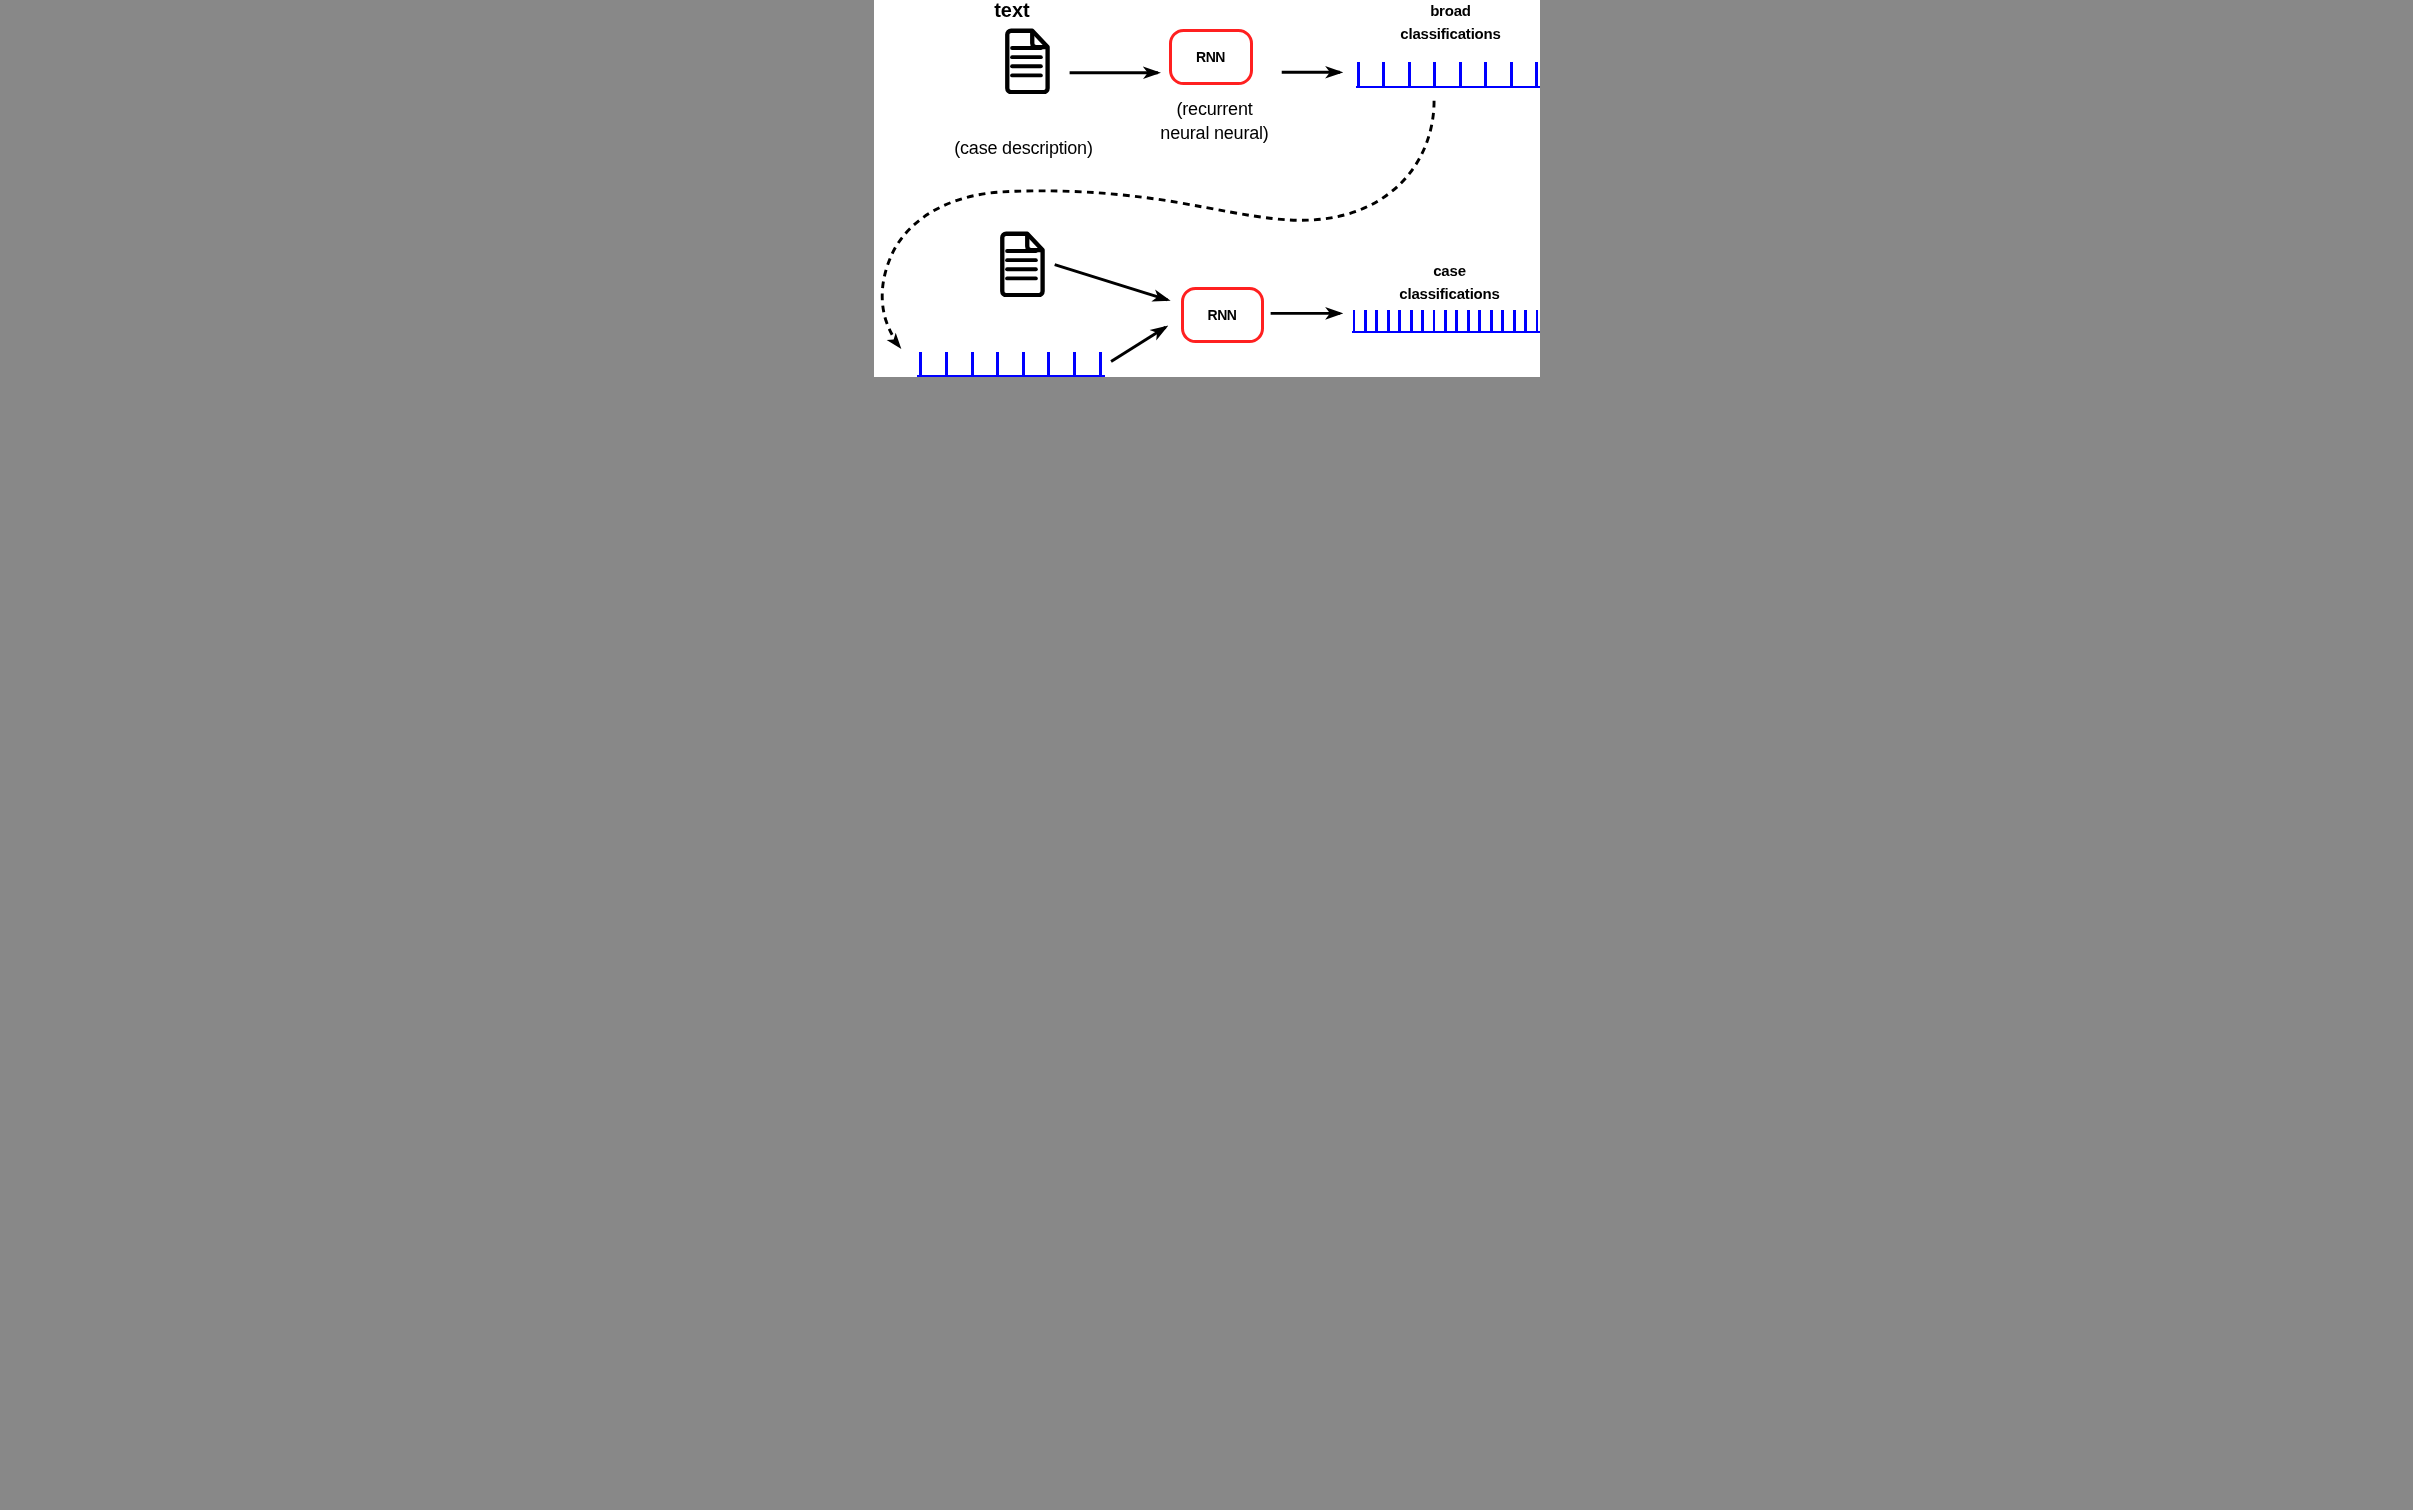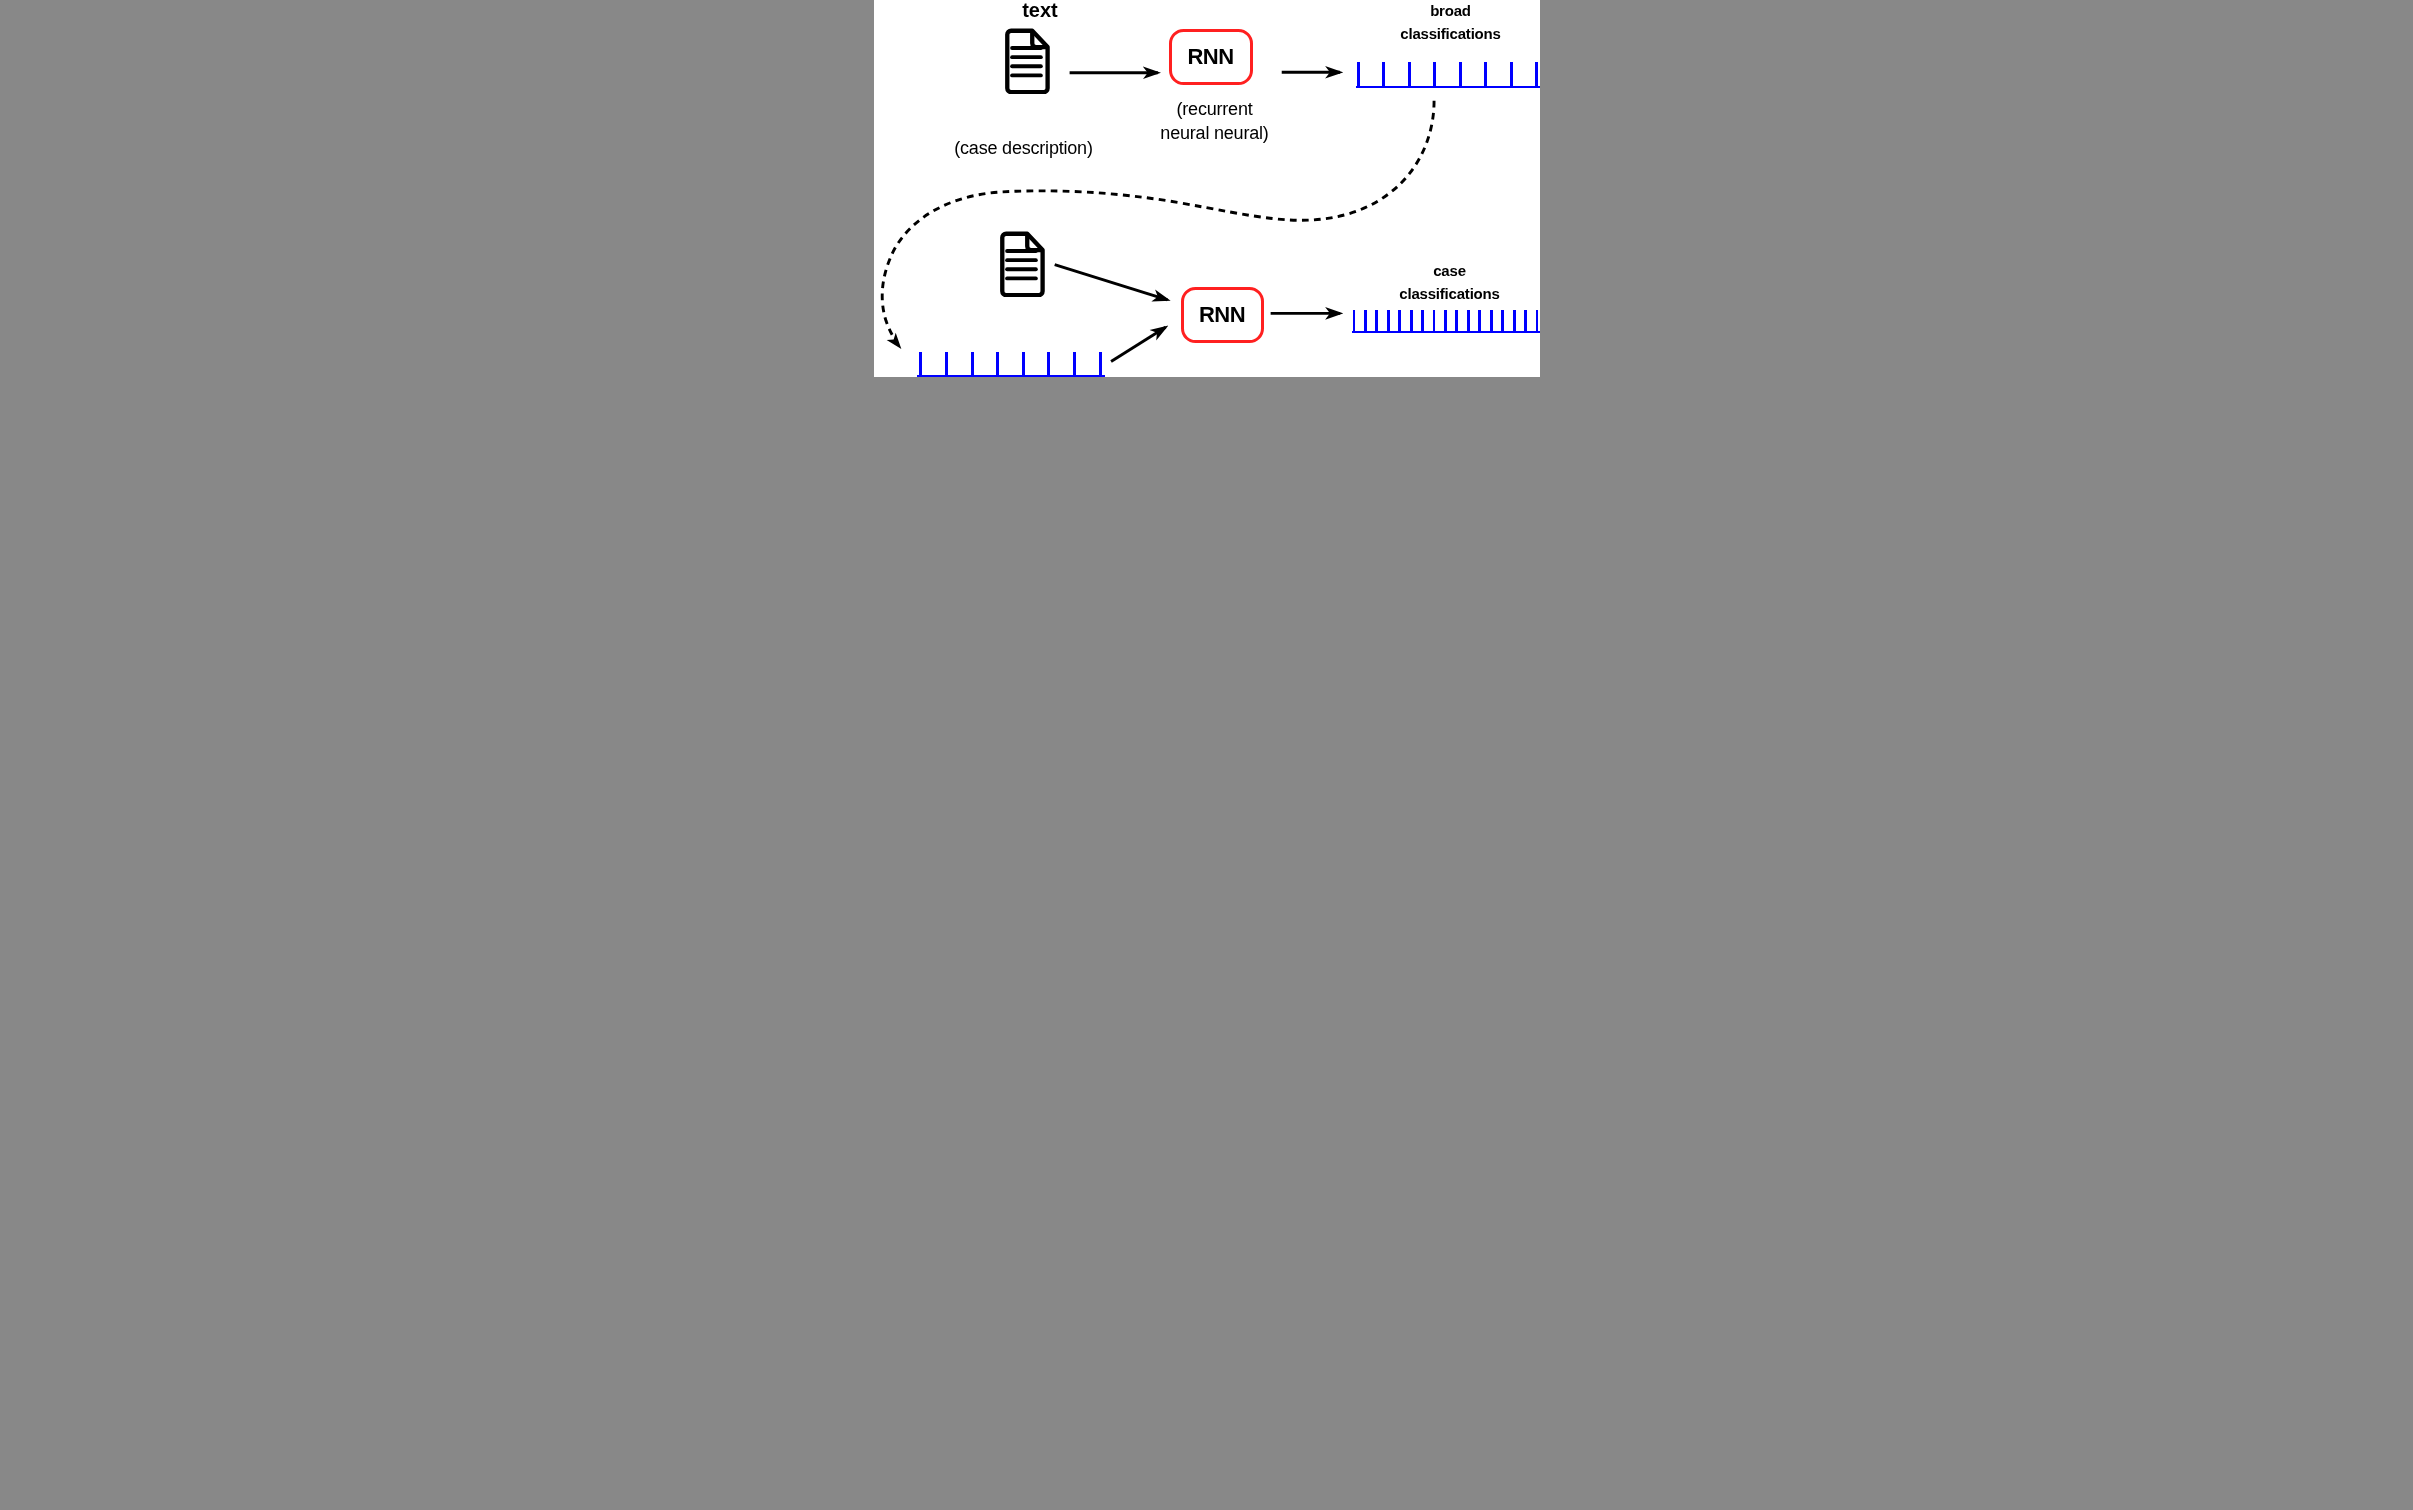--- a/index.html
+++ b/index.html
@@ -13,21 +13,21 @@
   .bold-label{font-weight:700; font-size:15px; line-height:23px; letter-spacing:-0.2px;}
   .caption{font-weight:400; font-size:18px; line-height:24px; letter-spacing:-0.2px;}
   .input-title{font-weight:700; font-size:20px; line-height:23px;}
 
   
   .rnn-box{
     display:flex; align-items:center; justify-content:center;
     border:3.4px solid var(--red,#ff2020); border-radius:14.5px;
     background:#fff; box-sizing:border-box;
   }
-  .rnn-box .rnn-text{font-weight:700; font-size:22px; letter-spacing:-0.5px;}
+  .rnn-box .rnn-text{font-weight:700; font-size:14px; letter-spacing:-0.5px;}
 
   
   .comb{
     display:flex; justify-content:space-between; align-items:flex-start;
     border-bottom:2.9px solid var(--blue,#0000ff);
     box-sizing:border-box; overflow:hidden;
   }
   .comb .tooth{flex:0 0 2.9px; width:2.9px; height:100%; background:var(--blue,#0000ff);}
   .comb.broad {left:482px; top:62px; width:184px; height:26px; padding:0 1.4px;}
   .comb.fine  {left:478px; top:310px; width:188px; height:23px; padding:0 1px;}
@@ -37,21 +37,21 @@
   .arrow-line{stroke:var(--ink,#000); stroke-width:6; fill:none;}
   .dashed-line{stroke:var(--ink,#000); stroke-width:6; fill:none; stroke-dasharray:14 11;}
   .head{fill:var(--ink,#000);}
   .doc-stroke{stroke:var(--ink,#000); fill:none;}
 </style>
 </head>
 <body>
 
 <div class="page">
 
-  <div class="abs center input-title" style="left:128px; top:-1.4px; width:77px;">text</div>
+  <div class="abs center input-title" style="left:100px; top:-1.4px; width:77px;">text</div>
 
   <svg class="abs" style="left:128px; top:27.5px;" width="48" height="66" viewBox="0 0 100 136">
     <path class="doc-stroke" stroke-width="9" stroke-linejoin="round" fill="#fff" d="M19 5 H63 L95 39 V125 a8 8 0 0 1 -8 8 H19 a8 8 0 0 1 -8 -8 V13 a8 8 0 0 1 8 -8 Z"></path>
     <path class="doc-stroke" stroke-width="9" stroke-linejoin="round" d="M63 5 V31 a8 8 0 0 0 8 8 H95"></path>
     <g stroke="#000" stroke-width="8" stroke-linecap="round">
       <line x1="21" y1="41" x2="81" y2="41"></line>
       <line x1="21" y1="60" x2="81" y2="60"></line>
       <line x1="21" y1="79" x2="81" y2="79"></line>
       <line x1="21" y1="98" x2="81" y2="98"></line>
     </g>

